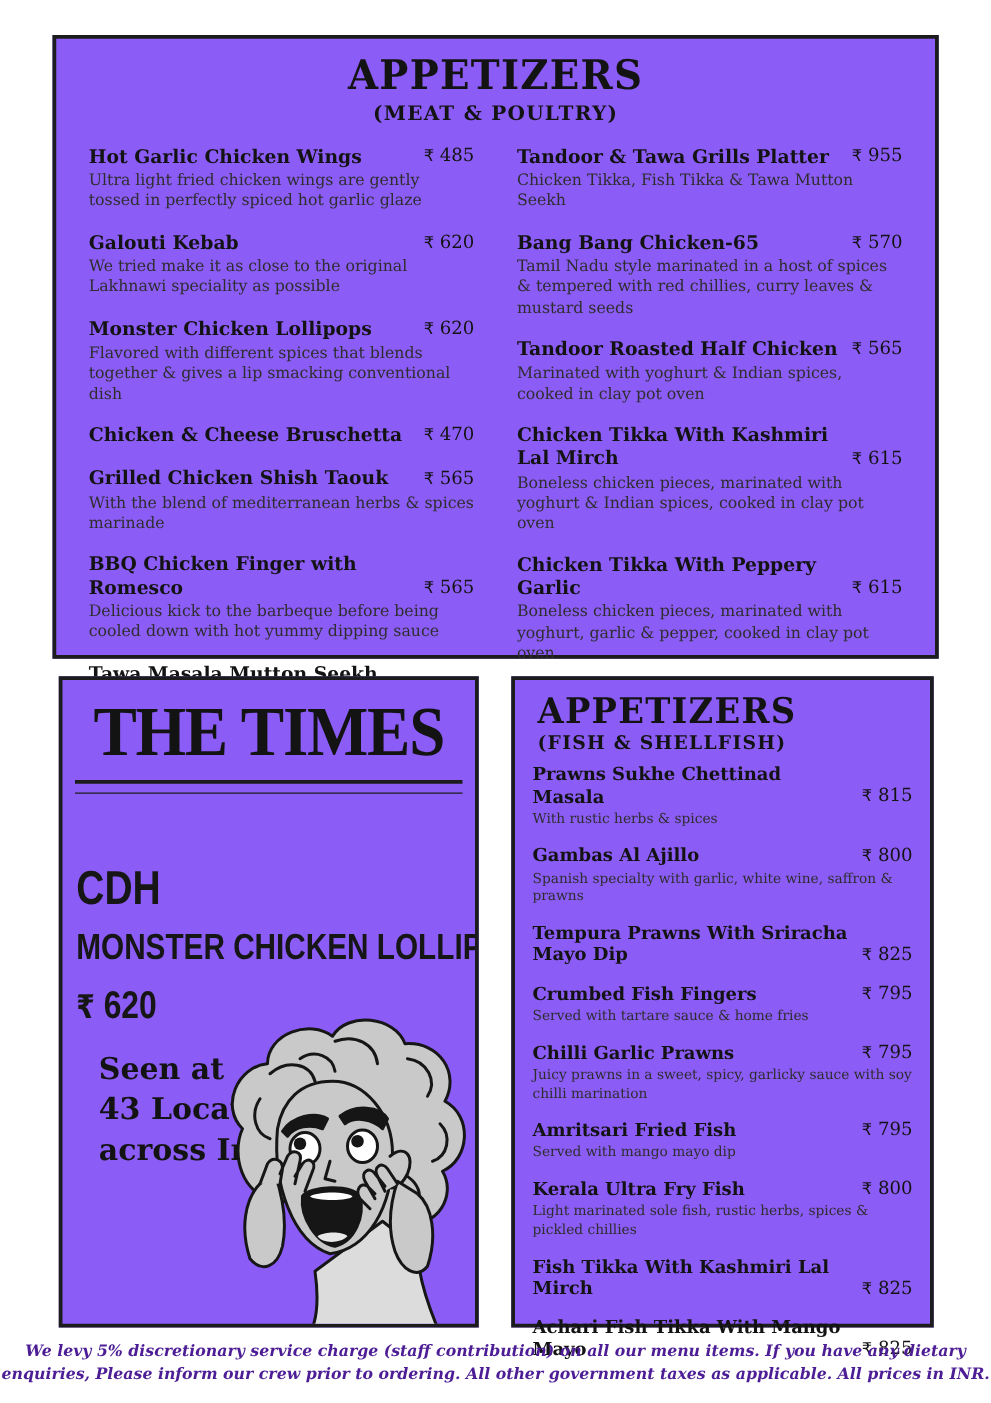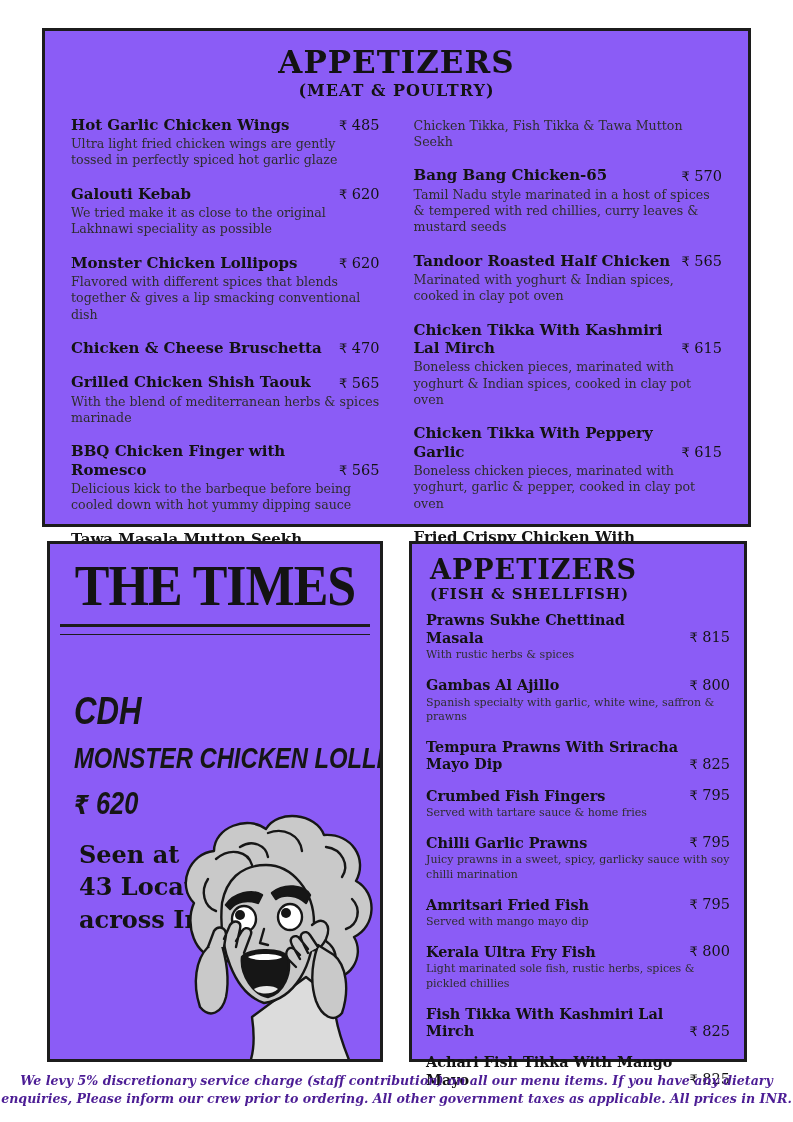--- a/index.html
+++ b/index.html
@@ -51,21 +51,21 @@
   
   .masthead {
     text-align:center; padding-top:16px;
     font-family:"Liberation Serif","DejaVu Serif",serif;
     font-size:52px; font-weight:600; letter-spacing:-1px; line-height:1.0;
     transform:scaleY(1.08);
   }
   .rules { margin:12px 10px 0 10px; }
   .rule-thick { border-top:3px solid #1c1c1c; }
   .rule-thin  { border-top:1.5px solid #1c1c1c; margin-top:7px; }
-  .ad-text { padding:52px 0 0 24px;font-style:italic; }
+  .ad-text { padding:52px 0 0 11px; }
   .ad-line {
     font-family:"Liberation Sans","DejaVu Sans",sans-serif;
     font-weight:800; color:#161616;
     transform:scaleX(0.82); transform-origin:left center;
     white-space:nowrap; letter-spacing:0px; line-height:1.3;
   }
   .ad-brand   { font-size:38px; }
   .ad-product { font-size:29px; margin-top:4px; }
   .ad-price   { font-size:31px; margin-top:6px; }
   .ad-price .rupee { font-size:26px; font-weight:700; }
@@ -144,20 +144,24 @@
           <div class="mi-row">
             <div class="mi-name">Tawa Masala Mutton Seekh Kebab</div>
             <div class="mi-price"><span class="rupee">₹</span> <span>620</span></div>
           </div>
 
         </div>
       </div>
     <div class="col">
 
         <div class="mi">
+          <div class="mi-row">
+            <div class="mi-name">Tandoor &amp; Tawa Grills Platter</div>
+            <div class="mi-price"><span class="rupee">₹</span> <span>955</span></div>
+          </div>
           <div class="mi-desc">Chicken Tikka, Fish Tikka &amp; Tawa Mutton Seekh</div>
         </div>
 
         <div class="mi">
           <div class="mi-row">
             <div class="mi-name">Bang Bang Chicken-65</div>
             <div class="mi-price"><span class="rupee">₹</span> <span>570</span></div>
           </div>
           <div class="mi-desc">Tamil Nadu style marinated in a host of spices &amp; tempered with red chillies, curry leaves &amp; mustard seeds</div>
         </div>

